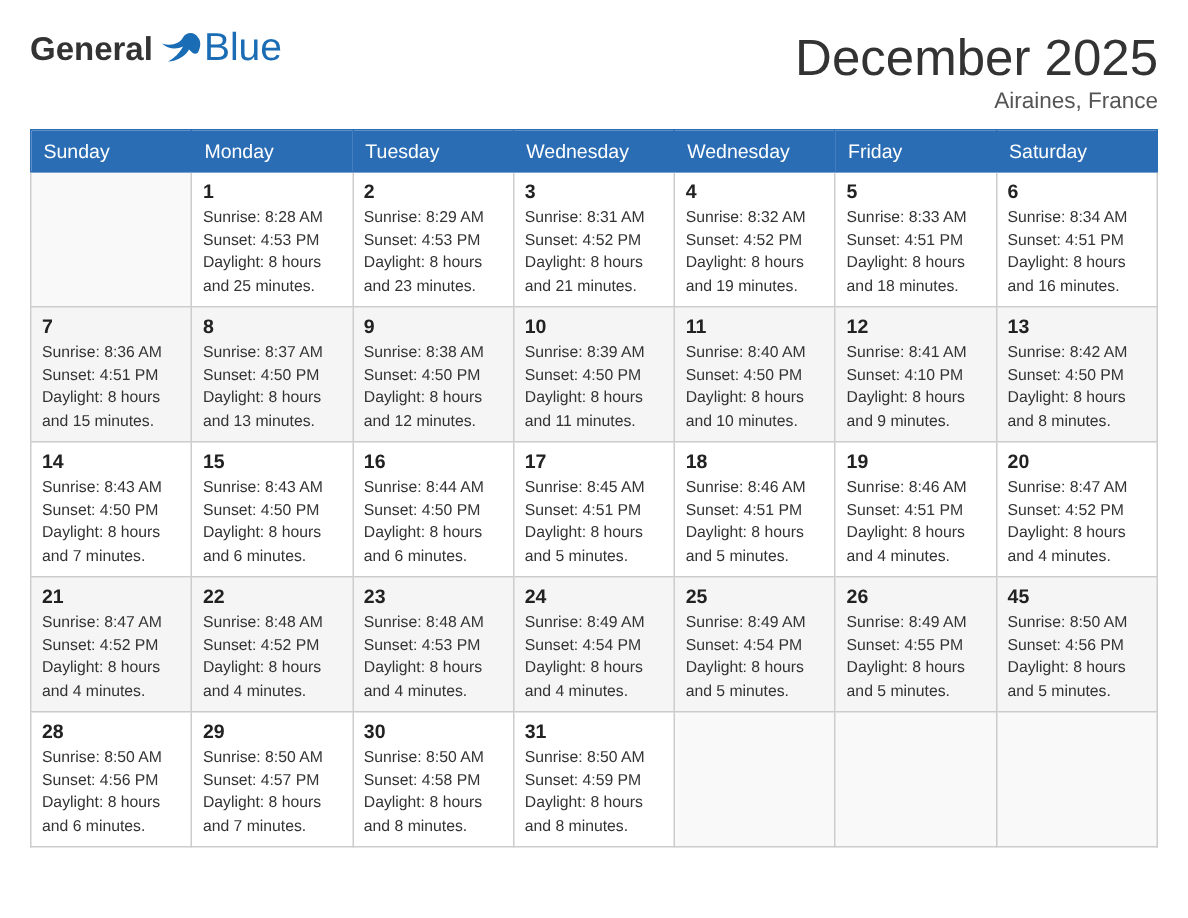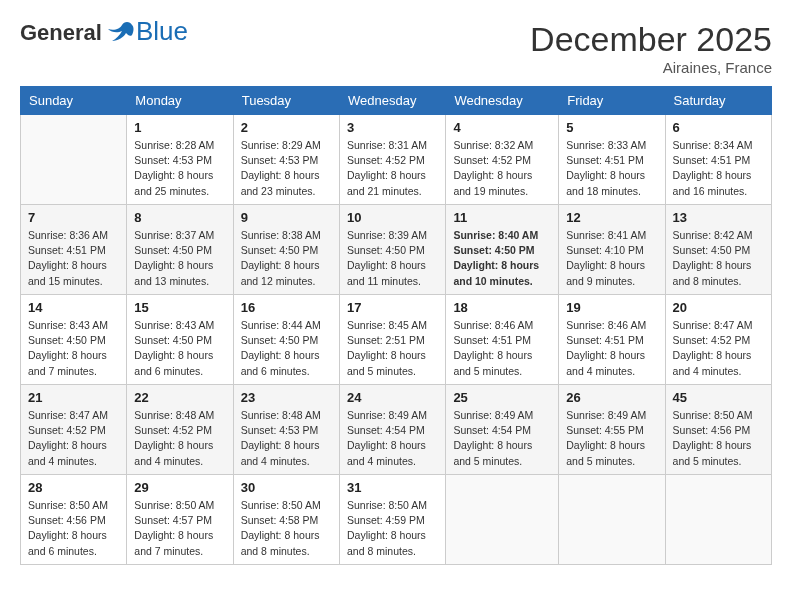--- a/index.html
+++ b/index.html
@@ -178,21 +178,21 @@
         </td>
         <td>
           <span class="day-num">10</span>
           <div class="day-info" style="white-space: pre-line;">Sunrise: 8:39 AM
 Sunset: 4:50 PM
 Daylight: 8 hours
 and 11 minutes.</div>
         </td>
         <td>
           <span class="day-num">11</span>
-          <div class="day-info" style="white-space: pre-line; font-weight: bold;">Sunrise: 8:40 AM
+          <div class="day-info" style="white-space: pre-line;">Sunrise: 8:40 AM
 Sunset: 4:50 PM
 Daylight: 8 hours
 and 10 minutes.</div>
         </td>
         <td>
           <span class="day-num">12</span>
           <div class="day-info" style="white-space: pre-line;">Sunrise: 8:41 AM
 Sunset: 4:10 PM
 Daylight: 8 hours
 and 9 minutes.</div>
@@ -223,21 +223,21 @@
         <td>
           <span class="day-num">16</span>
           <div class="day-info" style="white-space: pre-line;">Sunrise: 8:44 AM
 Sunset: 4:50 PM
 Daylight: 8 hours
 and 6 minutes.</div>
         </td>
         <td>
           <span class="day-num">17</span>
           <div class="day-info" style="white-space: pre-line;">Sunrise: 8:45 AM
-Sunset: 2:51 PM
+Sunset: 4:51 PM
 Daylight: 8 hours
 and 5 minutes.</div>
         </td>
         <td>
           <span class="day-num">18</span>
           <div class="day-info" style="white-space: pre-line;">Sunrise: 8:46 AM
 Sunset: 4:51 PM
 Daylight: 8 hours
 and 5 minutes.</div>
         </td>

